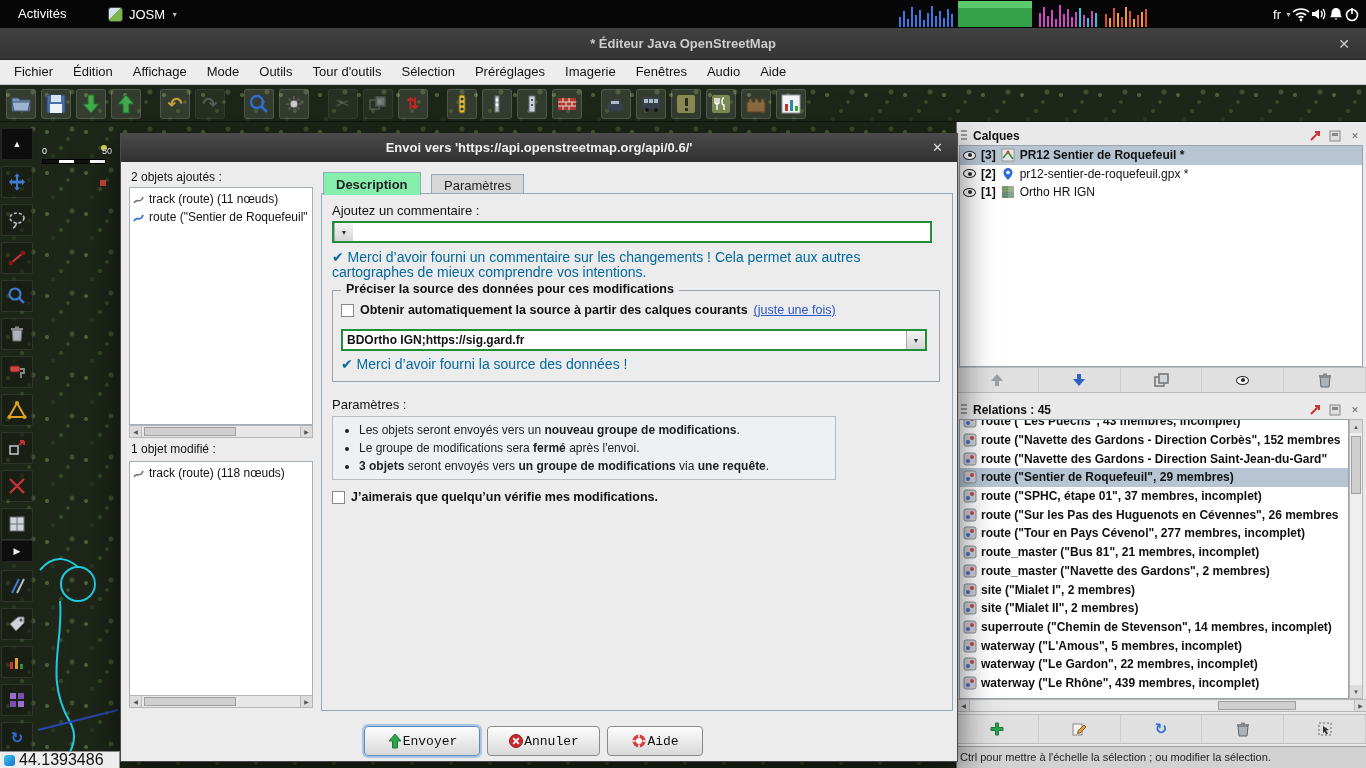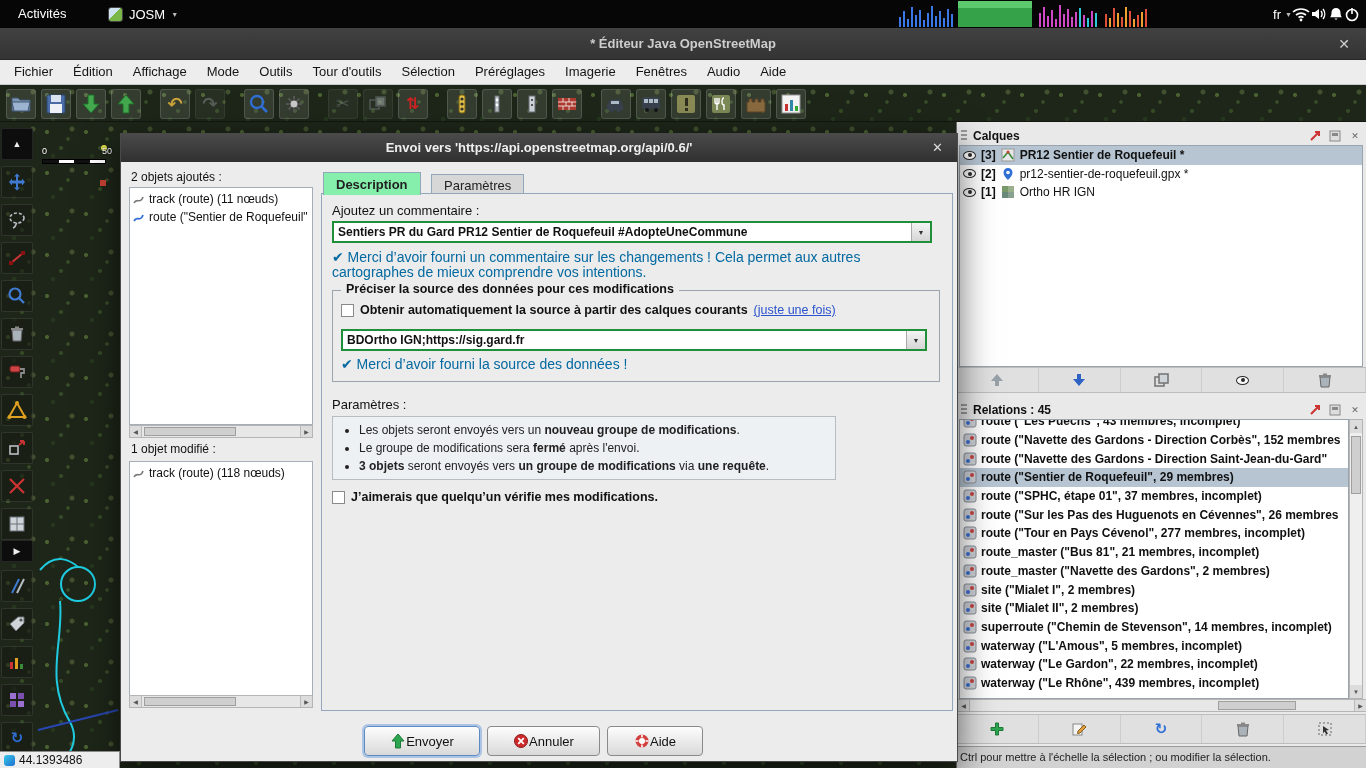--- a/index.html
+++ b/index.html
@@ -78,21 +78,21 @@
   .combo-text{flex:1;font-size:12px;font-weight:bold;padding:2px 4px;white-space:nowrap;overflow:hidden}
   .combo-btn{width:19px;background:linear-gradient(#f4f4f4,#d5d5d5);border-left:1px solid #aaa;display:flex;align-items:center;justify-content:center;font-size:7px;color:#333;cursor:pointer}
   .feedback{position:absolute;color:#0369a1;font-weight:normal;font-size:14px;line-height:15px}
   .groupbox{position:absolute;border:1px solid #9aa4ae}
   .gb-legend{position:absolute;top:-9px;left:8px;background:#ececec;padding:0 5px;font-size:12.5px;font-weight:bold;color:#111;white-space:nowrap}
   .cb{width:13px;height:13px;background:#fff;border:1px solid #8a8a8a;display:inline-block;flex:0 0 auto;cursor:pointer}
   .cbrow{position:absolute;display:flex;align-items:center;gap:6px;font-size:12.5px;font-weight:bold;white-space:nowrap}
   .link{color:#2a53cc;text-decoration:underline;font-weight:normal;cursor:pointer}
   .settings-box{position:absolute;background:#eef1f4;border:1px solid #b6bcc2;padding:4px 8px 4px 26px}
   .settings-box li{font-size:12px;line-height:18px;color:#222}
-  .dbtn{appearance:none;position:absolute;height:30px;border:1px solid #8a8a8a;border-radius:4px;background:linear-gradient(#fdfdfd,#d9d9d9);display:flex;align-items:center;justify-content:center;font-size:13px;color:#111;cursor:pointer;font-family:Liberation Sans, sans-serif}
+  .dbtn{appearance:none;position:absolute;height:30px;border:1px solid #8a8a8a;border-radius:4px;background:linear-gradient(#fdfdfd,#d9d9d9);display:flex;align-items:center;justify-content:center;font-size:13px;color:#111;cursor:pointer;font-family:Liberation Mono, monospace}
   .dbtn.focus{box-shadow:0 0 0 2px rgba(96,148,219,.45);border-color:#5c8ac2}
 
   
   .rightcol{position:absolute;left:956px;top:122px;width:410px;height:646px;background:#e9e9e9;border-left:1px solid #6f6f6f;z-index:10}
   .phead{position:absolute;left:0;right:0;height:19px;display:flex;align-items:center;gap:6px;padding:0 4px}
   .phandle{width:6px;height:12px;background:repeating-linear-gradient(#9a9a9a 0 2px,transparent 2px 4px);flex:0 0 auto}
   .ptitle{font-size:12px;font-weight:bold;color:#111;flex:1}
   .phi{width:14px;height:14px;display:flex;align-items:center;justify-content:center;cursor:pointer;font-size:9px;color:#666}
   .plist{position:absolute;background:#fff;border:1px solid #9aa4ae;overflow:hidden}
   .layer-row{height:18.5px;display:flex;align-items:center;gap:5px;padding:0 3px;font-size:12px;white-space:nowrap;overflow:hidden;cursor:pointer}
@@ -109,21 +109,21 @@
   .vs-thumb{position:absolute;left:1px;right:1px;background:#cfcfcf;border:1px solid #9f9f9f;cursor:grab}
   .hintbar{position:absolute;left:0;right:0;bottom:0;height:22px;background:#d2d2d2;border-top:1px solid #9a9a9a;font-size:11px;color:#222;padding:4px 3px;white-space:nowrap;overflow:hidden}
 
   
   .eye{display:inline-block;width:13px;height:9px;border:1px solid #2b2b2b;border-radius:50%;position:relative;background:#fdfdfd;flex:0 0 auto}
   .eye::after{content:"";position:absolute;left:3.5px;top:1.5px;width:4px;height:4px;border-radius:50%;background:#2b2b2b}
 
   
   .coordbox{position:absolute;left:0;top:751px;width:120px;height:17px;background:#ededed;border-top:1px solid #8a8a8a;border-right:1px solid #8a8a8a;display:flex;align-items:center;gap:4px;padding:0 4px;z-index:60}
   .coord-ic{width:11px;height:11px;border-radius:3px;background:linear-gradient(135deg,#37c8e8,#1d6fd0);flex:0 0 auto}
-  .coord-text{font-size:12px;color:#111}
+  .coord-text{font-size:16px;color:#111}
 </style>
 </head>
 <body>
 
 <div id="screen">
 
   <div class="topbar">
     <div class="tb-activities">Activités</div>
     <div class="tb-appmenu">
       <span class="josm-logo"></span>
@@ -555,21 +555,20 @@
     <div class="tab active" style="left:202px;top:40px">
         <span>Description</span>
       </div>
     <div class="tab" style="left:310px;top:40px">
         <span>Paramètres</span>
       </div>
 
     <div class="tabcontent">
       <span class="dlg-label" style="left:10px;top:9px;font-size:13px">Ajoutez un commentaire :</span>
       <div class="combo" style="left:10px;top:27px;width:600px">
-        <span class="combo-text">Sentiers PR du Gard PR12 Sentier de Roquefeuil #AdopteUneCommune</span>
         <span class="combo-btn">
             <span>▼</span>
           </span>
       </div>
       <div class="feedback" style="left:10px;top:56px;width:600px">✔ Merci d’avoir fourni un commentaire sur les changements ! Cela permet aux autres cartographes de mieux comprendre vos intentions.</div>
 
       <div class="groupbox" style="left:10px;top:96px;width:608px;height:92px">
         <span class="gb-legend">Préciser la source des données pour ces modifications</span>
         <div class="cbrow" style="left:8px;top:12px">
           <span class="cb"></span>

